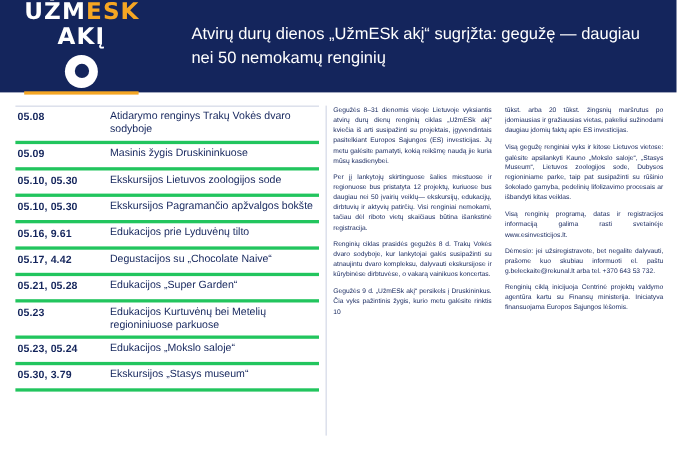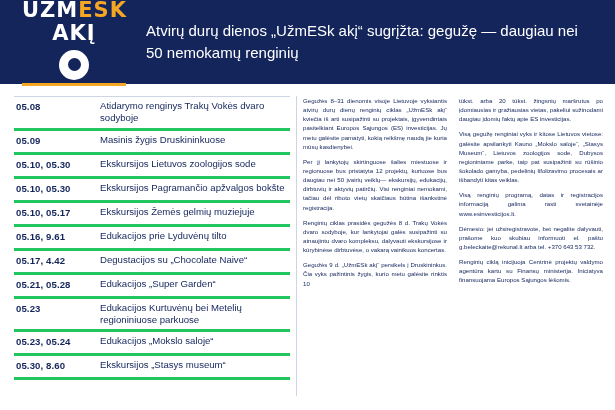--- a/index.html
+++ b/index.html
@@ -27,20 +27,21 @@
     position: absolute;
     left: 0;
     top: 0;
     width: 615px;
     height: 84px;
     background: #14255c;
     display: flex;
     align-items: center;
     box-sizing: border-box;
     padding: 0 14px;
+    gap: 28px;
   }
   .logo {
     width: 120px;
     flex: 0 0 120px;
     display: flex;
     align-items: center;
     justify-content: center;
     padding-top: 2px;
   }
   .logo-inner {
@@ -199,45 +200,41 @@
     </div>
     <div class="row">
       <div class="date">05.10, 05.30</div>
       <div class="event">Ekskursijos Lietuvos zoologijos sode</div>
     </div>
     <div class="row">
       <div class="date">05.10, 05.30</div>
       <div class="event">Ekskursijos Pagramančio apžvalgos bokšte</div>
     </div>
     <div class="row">
-      <div class="date">05.10, 05.17</div>
-      <div class="event">Ekskursijos Žemės gelmių muziejuje</div>
-    </div>
-    <div class="row">
       <div class="date">05.16, 9.61</div>
       <div class="event">Edukacijos prie Lyduvėnų tilto</div>
     </div>
     <div class="row">
       <div class="date">05.17, 4.42</div>
       <div class="event">Degustacijos su „Chocolate Naive“</div>
     </div>
     <div class="row">
       <div class="date">05.21, 05.28</div>
       <div class="event">Edukacijos „Super Garden“</div>
     </div>
     <div class="row">
       <div class="date">05.23</div>
       <div class="event">Edukacijos Kurtuvėnų bei Metelių regioniniuose parkuose</div>
     </div>
     <div class="row">
       <div class="date">05.23, 05.24</div>
       <div class="event">Edukacijos „Mokslo saloje“</div>
     </div>
     <div class="row">
-      <div class="date">05.30, 8.60</div>
+      <div class="date">05.30, 3.79</div>
       <div class="event">Ekskursijos „Stasys museum“</div>
     </div>
   </div>
 
   <div class="divider"></div>
 
   <div class="columns">
     <div class="col">
       <p>Gegužės 8–31 dienomis visoje Lietuvoje vyksiantis atvirų durų dienų renginių ciklas „UžmESk akį“ kviečia iš arti susipažinti su projektais, įgyvendintais pasitelkiant Europos Sąjungos (ES) investicijas. Jų metu galėsite pamatyti, kokią reikšmę naudą jie kuria mūsų kasdienybei.</p>
       <p>Per jį lankytojų skirtinguose šalies miestuose ir regionuose bus pristatyta 12 projektų, kuriuose bus daugiau nei 50 įvairių veiklų— ekskursijų, edukacijų, dirbtuvių ir aktyvių patirčių. Visi renginiai nemokami, tačiau dėl riboto vietų skaičiaus būtina išankstinė registracija.</p>

